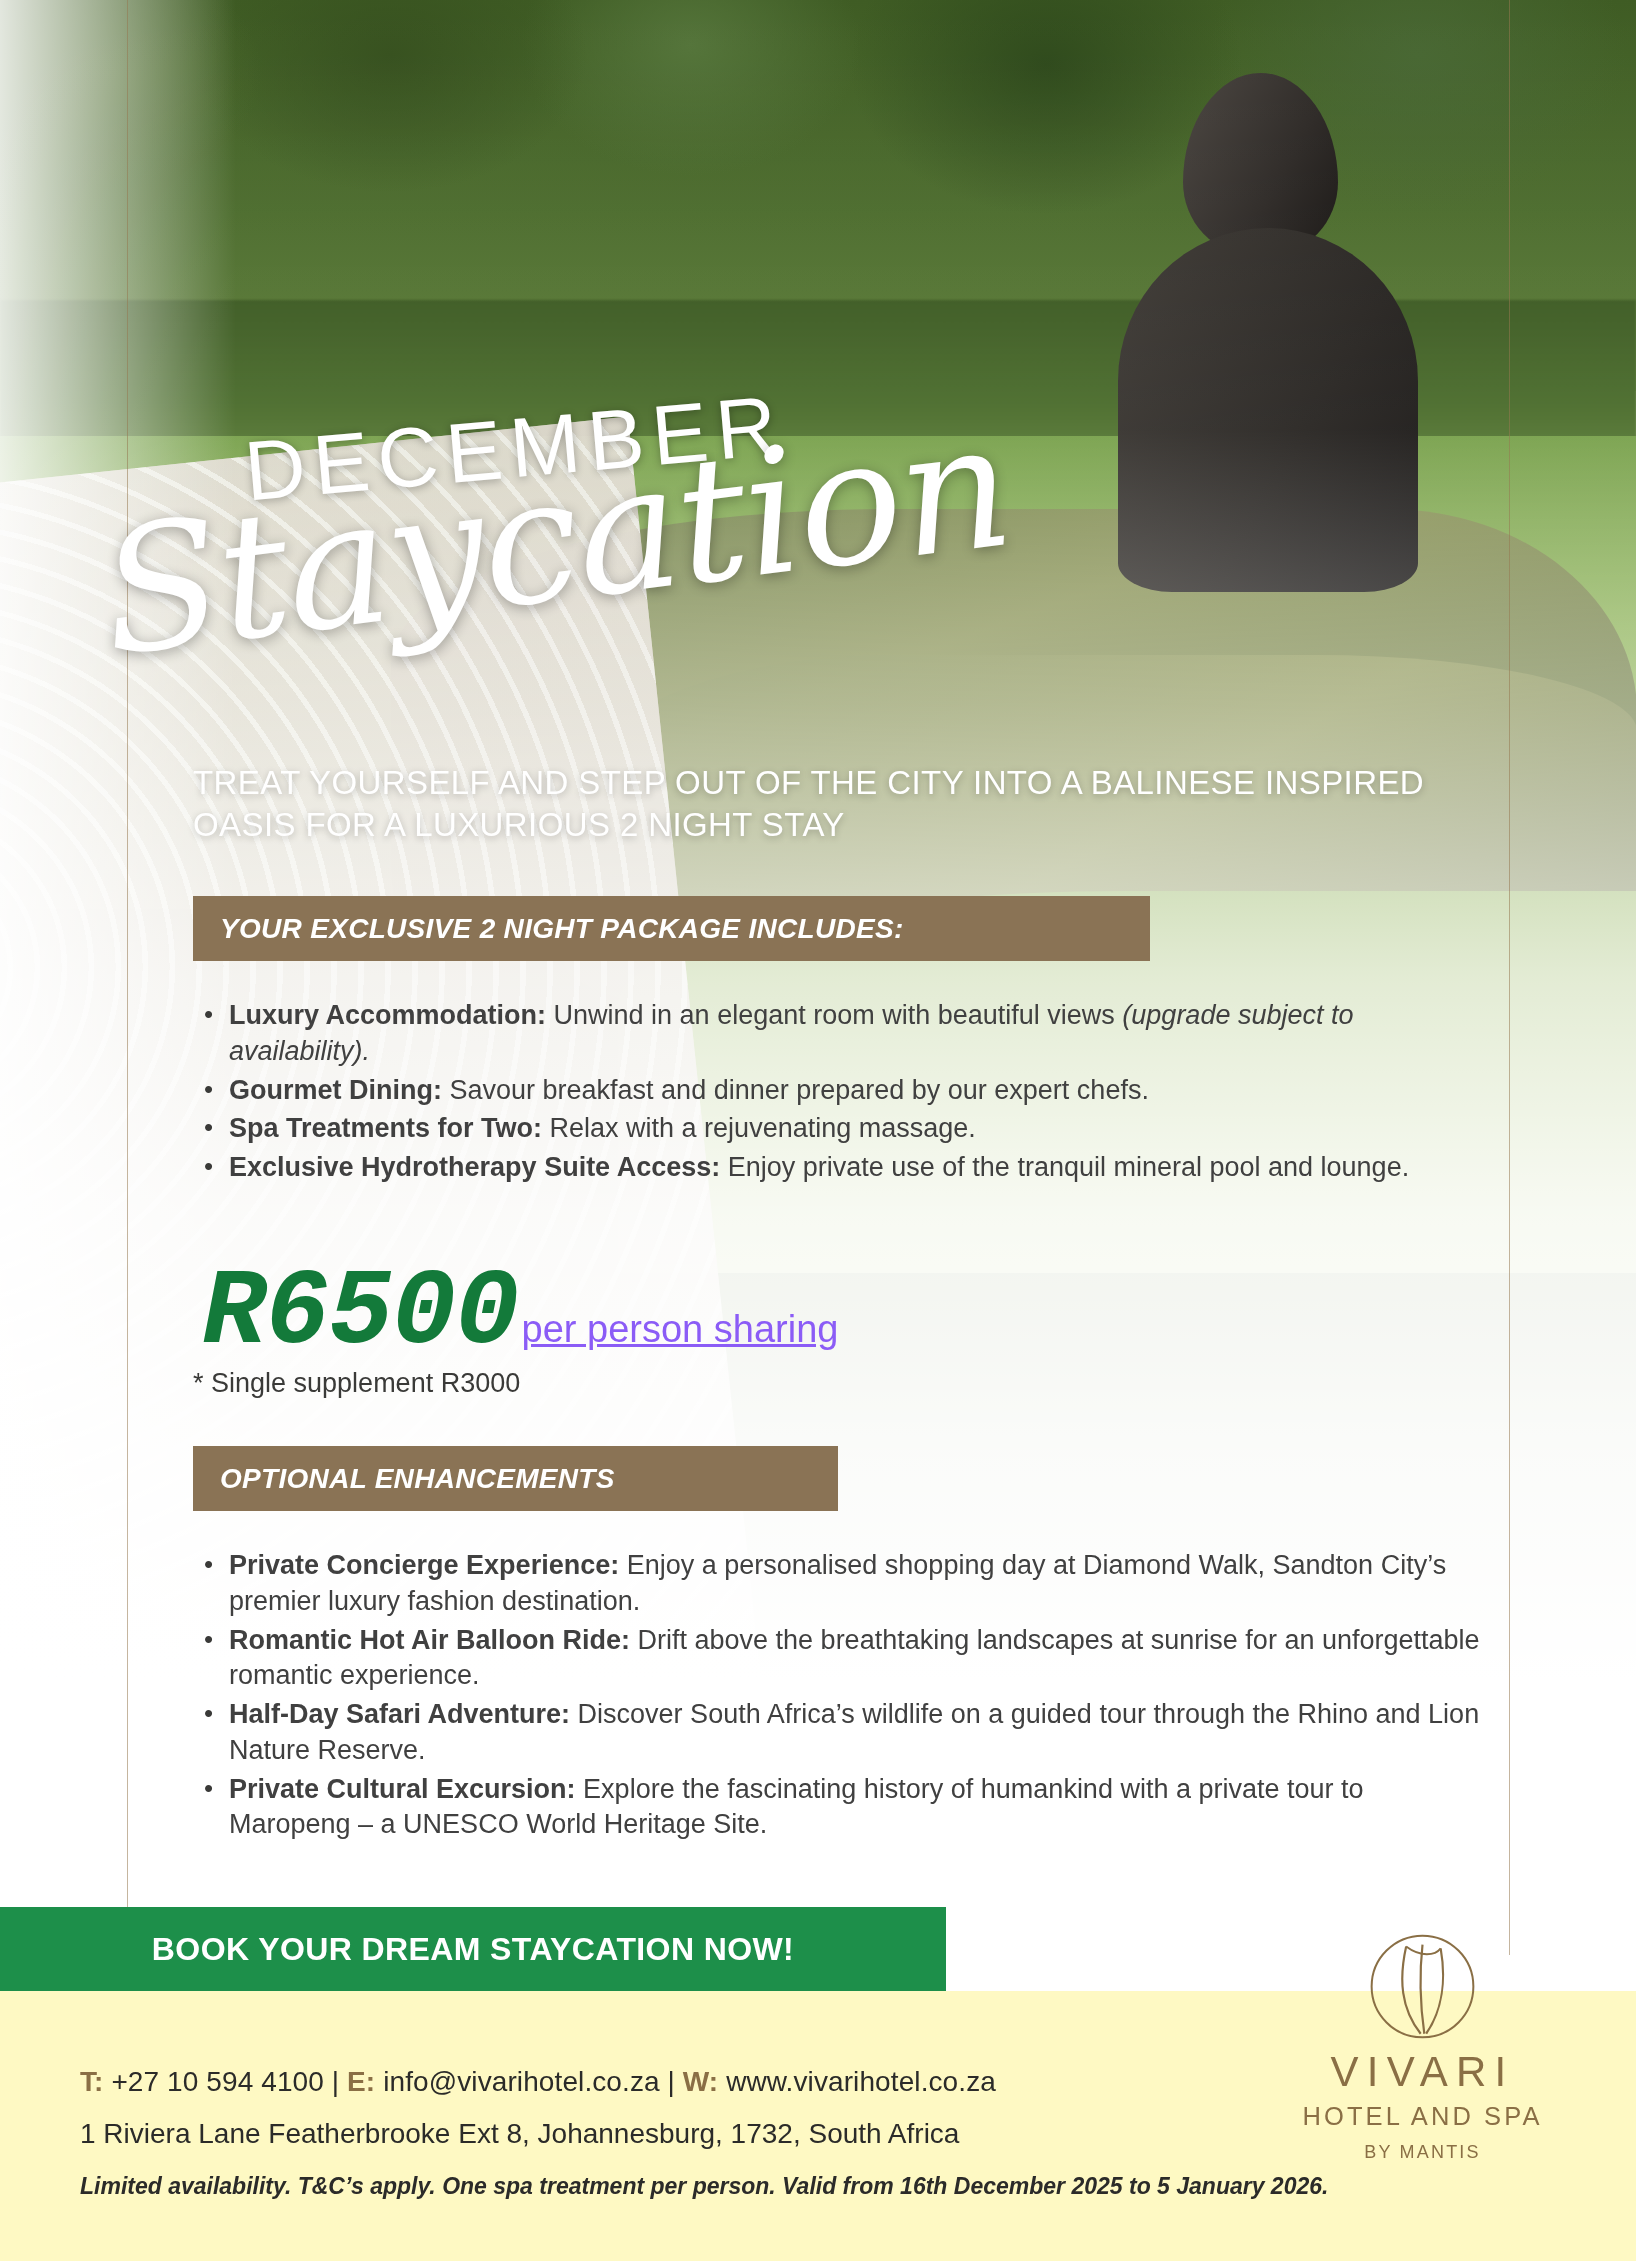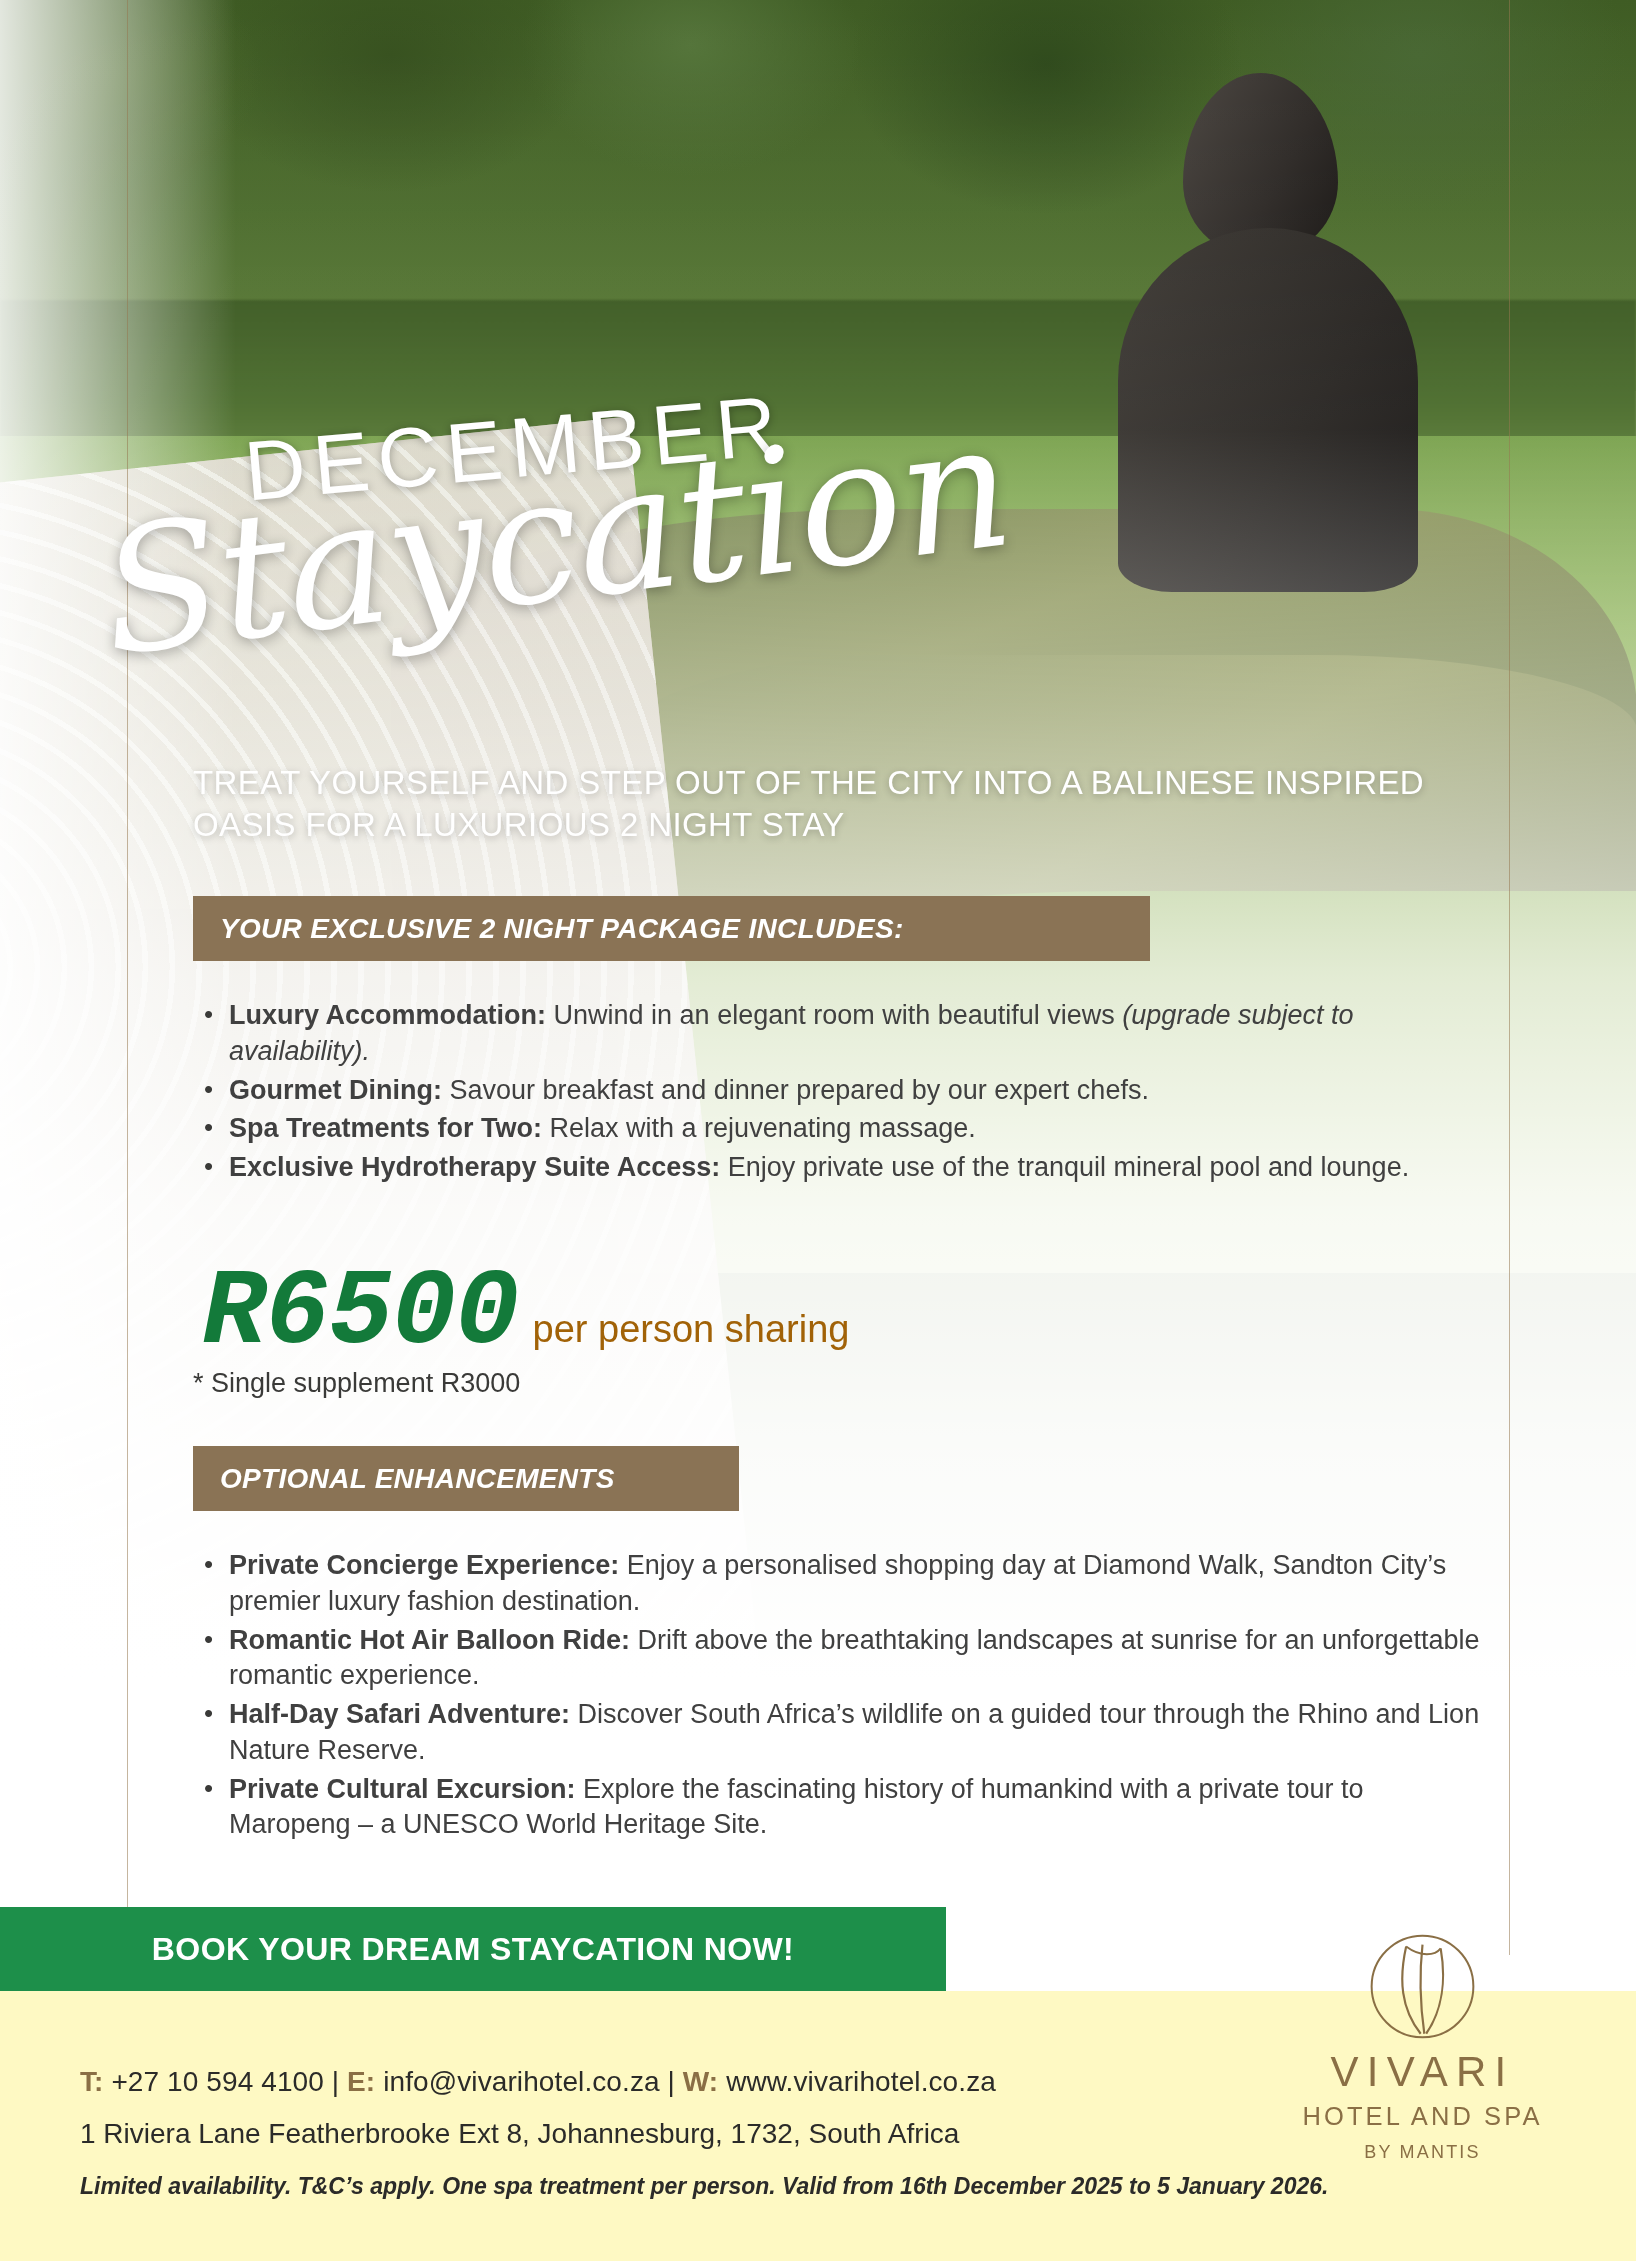--- a/index.html
+++ b/index.html
@@ -176,21 +176,21 @@
   }
   .bar.includes {
     left: 193px; top: 896px;
     width: 957px; height: 65px;
     padding-left: 27px;
     font-size: 28px;
     letter-spacing: 0.3px;
   }
   .bar.optional {
     left: 193px; top: 1446px;
-    width: 546px; height: 65px;
+    width: 645px; height: 65px;
     padding-left: 27px;
     font-size: 28px;
     letter-spacing: 0.3px;
   }
 
   
   .list {
     position: absolute;
     width: 1291px;
     font-size: 27px;
@@ -225,22 +225,23 @@
   .price-row .amount {
     font-family: Liberation Mono, monospace;
     font-style: italic;
     font-weight: bold;
     font-size: 107px;
     color: #137a3a;
     letter-spacing: -0.9px;
   }
   .price-row .per {
     font-size: 38px;
-    color: #a16207;
-    margin-left: 14px;
+    color: #8b5cf6;
+    margin-left: 3px;
+    text-decoration: underline;
   }
   .supplement {
     position: absolute;
     left: 193px; top: 1368px;
     font-size: 27px;
     color: #3a3a38;
   }
 
   
   .cta {

